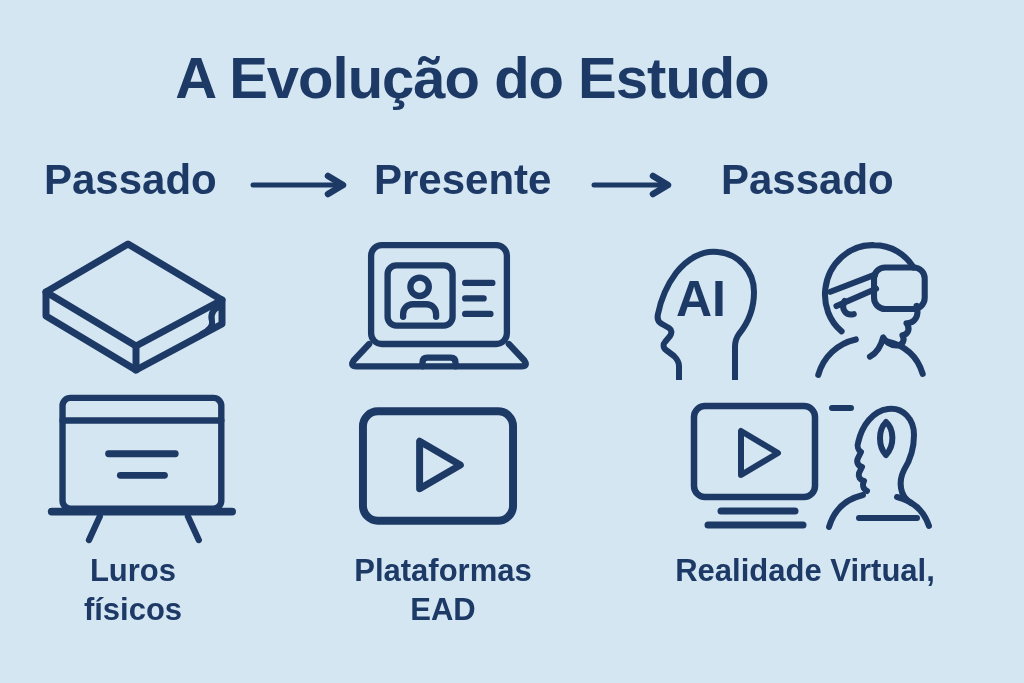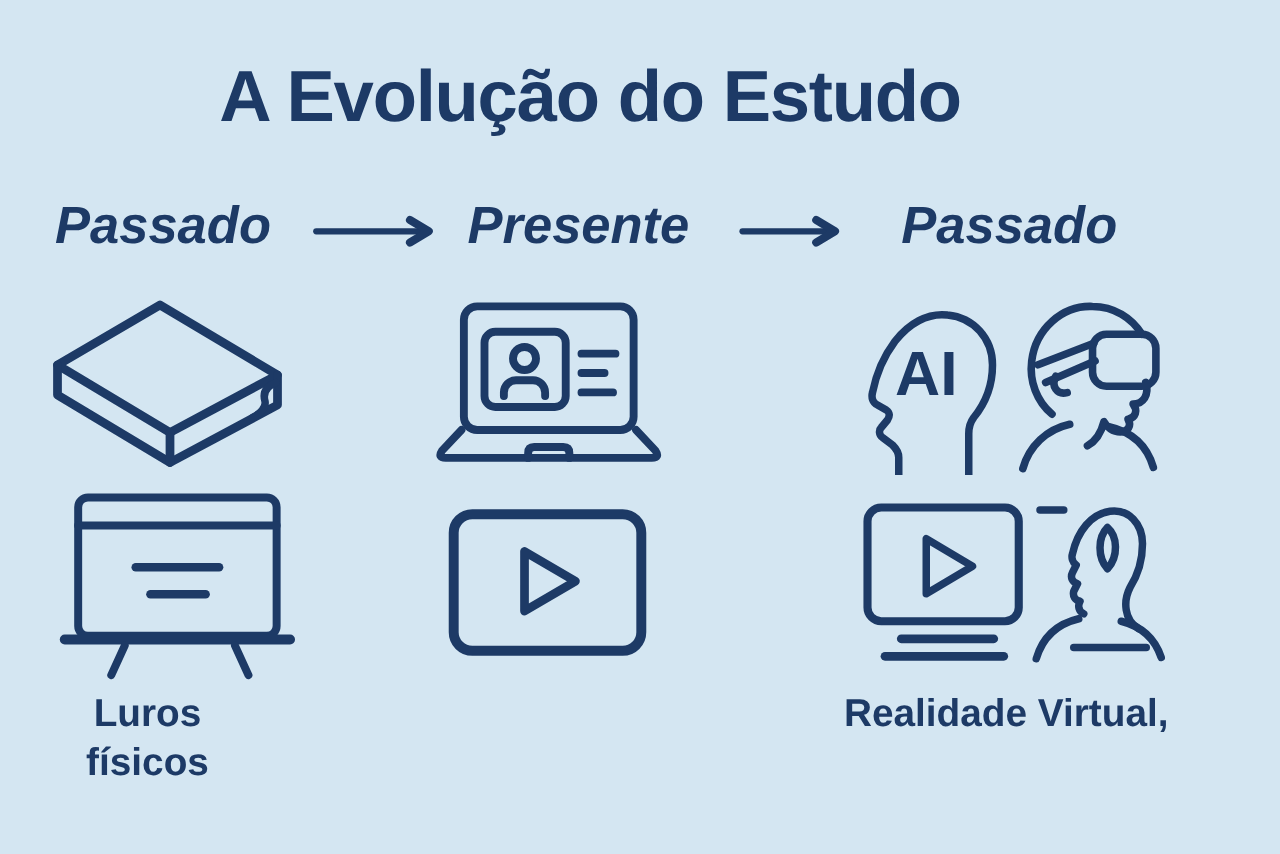--- a/index.html
+++ b/index.html
@@ -18,42 +18,41 @@
   .title{
     position:absolute;top:44px;left:0;width:944px;
     text-align:center;
     font-size:58px;font-weight:bold;letter-spacing:-1px;
     color:var(--ink);
   }
   .stage-label{
     position:absolute;top:156px;
     font-size:42px;font-weight:bold;
     white-space:nowrap;
-    font-style:italic;
   }
   .stage-passado{left:44px;}
   .stage-presente{left:374px;}
   .stage-futuro{left:721px;}
   .icon{position:absolute;color:var(--ink);}
   .icon svg{display:block;width:100%;height:100%;}
   .arrow-1{left:249px;top:172px;width:108px;height:26px;}
   .arrow-2{left:590px;top:172px;width:92px;height:26px;}
   .book{left:32px;top:236px;width:205px;height:142px;}
   .whiteboard{left:40px;top:392px;width:196px;height:152px;}
   .laptop{left:342px;top:238px;width:194px;height:148px;}
   .videoplay{left:356px;top:404px;width:164px;height:124px;}
-  .aihead{left:686px;top:240px;width:112px;height:140px;}
+  .aihead{left:646px;top:240px;width:112px;height:140px;}
   .vrperson{left:810px;top:234px;width:124px;height:148px;}
   .monitorplay{left:686px;top:398px;width:136px;height:136px;}
   .immersionhead{left:820px;top:396px;width:118px;height:140px;}
   .caption{
     position:absolute;top:551px;
     font-size:31px;font-weight:bold;text-align:center;line-height:1.26;
   }
-  .caption-passado{left:18px;width:200px;}
+  .caption-passado{left:33px;width:200px;}
   .caption-presente{left:333px;width:220px;}
   .caption-futuro{left:645px;width:320px;}
   .ai-text{font-family:"Liberation Sans", sans-serif;font-weight:bold;}
 </style>
 </head>
 <body>
 
 <div class="frame">
 
   <div class="title">A Evolução do Estudo</div>
@@ -156,18 +155,22 @@
       <path d="M77 101 C93 105 104 115 109 130"></path>
       <path d="M39 122 h58"></path>
     </svg>
   </div>
 
   <div class="caption caption-passado">
     <span>Luros</span><br>
     <span>físicos</span>
   </div>
 
+  <div class="caption caption-presente">
+    <span>Plataformas</span><br>
+    <span>EAD</span>
+  </div>
 
   <div class="caption caption-futuro">
     <span>Realidade Virtual,</span><br>
   </div>
 
 </div>
 
 </body></html>

